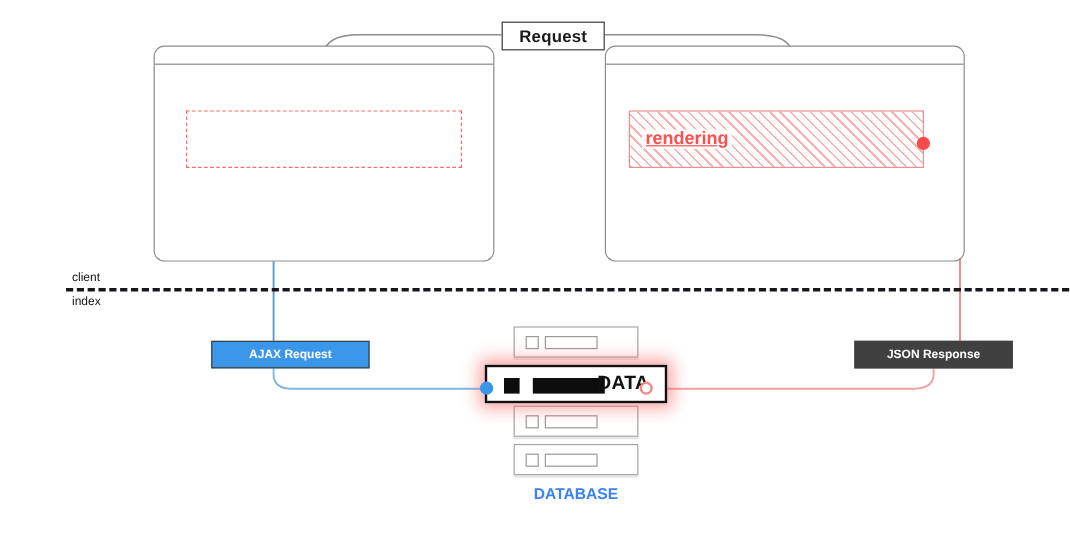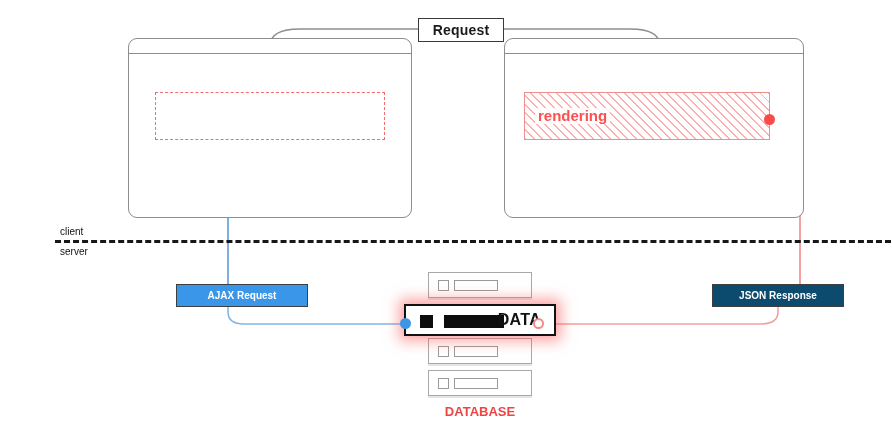--- a/index.html
+++ b/index.html
@@ -66,40 +66,40 @@
   .rendering-box{
     position:absolute;left:524px;top:92px;width:246px;height:48px;
     border:1.5px solid #f08d8d;box-sizing:border-box;z-index:4;
     background-color:#ffffff;
     background-image:repeating-linear-gradient(45deg,
         #fbb1b1 0px,#fbb1b1 1.4px,rgba(255,255,255,0) 1.4px,rgba(255,255,255,0) 6px);
     display:flex;align-items:center;
   }
   .rendering-box .txt{
     margin-left:10px;font-size:15px;font-weight:bold;color:#fa5050;
-    background:rgba(255,255,255,0.86);padding:0 3px;line-height:1.1;
+    background:rgba(255,255,255,0.86);padding:0 3px;line-height:1.1;text-decoration:underline;
   }
 
   
   .divider{
     position:absolute;left:55px;top:240px;width:836px;height:0;
     border-top:3px dashed #15171a;z-index:5;
   }
   .edge-label{position:absolute;font-size:10px;color:#111;z-index:5;}
   #label-client{left:60px;top:226px;}
   #label-server{left:60px;top:246px;}
 
   
   .badge{
     position:absolute;height:23px;border:1.6px solid #3f3f3f;box-sizing:border-box;
     display:flex;align-items:center;justify-content:center;
     color:#fff;font-size:10px;font-weight:bold;z-index:7;white-space:nowrap;
   }
   #badge-ajax{left:176px;top:284px;width:132px;background:#3a96e8;}
-  #badge-json{left:712px;top:284px;width:132px;background:#0c4a6e;}
+  #badge-json{left:712px;top:284px;width:132px;background:#404040;}
 
   
   #db{position:absolute;left:400px;top:272px;width:160px;height:132px;z-index:6;}
   .srv{
     position:absolute;left:28px;width:104px;height:26px;box-sizing:border-box;
     border:1.3px solid #a8a8a8;background:#fff;
     box-shadow:0 2px 0 rgba(0,0,0,0.10);
   }
   .srv .sq{position:absolute;left:9px;top:7px;width:9px;height:9px;border:1.2px solid #9a9a9a;}
   .srv .bar{position:absolute;left:25px;top:7px;width:42px;height:9px;border:1.2px solid #9a9a9a;}
@@ -112,21 +112,21 @@
     border:2.4px solid #111;background:#fff;z-index:3;
     box-shadow:0 0 13px 5px rgba(250,90,90,0.55);
   }
   .srv-active .sq{position:absolute;left:14px;top:9px;width:13px;height:13px;background:#0d0d0d;border:none;}
   .srv-active .bar{position:absolute;left:38px;top:9px;width:60px;height:13px;background:#0d0d0d;border:none;}
   .srv-active .data-txt{
     position:absolute;right:13px;top:5px;font-size:16px;font-weight:bold;color:#111;letter-spacing:.3px;
   }
   #db-caption{
     position:absolute;left:400px;top:404px;width:160px;text-align:center;
-    font-size:13px;font-weight:bold;color:#ef4444;z-index:6;
+    font-size:13px;font-weight:bold;color:#3b82f6;z-index:6;
   }
 
   
   .dot{position:absolute;border-radius:50%;z-index:9;}
   #dot-blue{left:400px;top:318px;width:11px;height:11px;background:#3a96e8;}
   #dot-hollow{left:533px;top:318px;width:11px;height:11px;background:#fff;border:2px solid #f28a8a;box-sizing:border-box;}
   #dot-render{left:764px;top:114px;width:11px;height:11px;background:#fa4b4b;}
 
   svg#wires{position:absolute;left:0;top:0;width:892px;height:447px;z-index:2;}
 </style>
@@ -184,21 +184,21 @@
   </div>
 
   <div class="lbox js" id="js-right">
     <div class="tab">index.js</div>
     <div class="body"></div>
     <div class="tabcover"></div>
   </div>
 
   <div class="edge-label" id="label-client">client</div>
   <div class="divider"></div>
-  <div class="edge-label" id="label-server">server</div>
+  <div class="edge-label" id="label-server">index</div>
 
   <div class="badge" id="badge-ajax">
     <span>AJAX Request</span>
   </div>
   <div class="badge" id="badge-json">
     <span>JSON Response</span>
   </div>
 
   <div id="db">
     <div class="srv" id="srv1">

